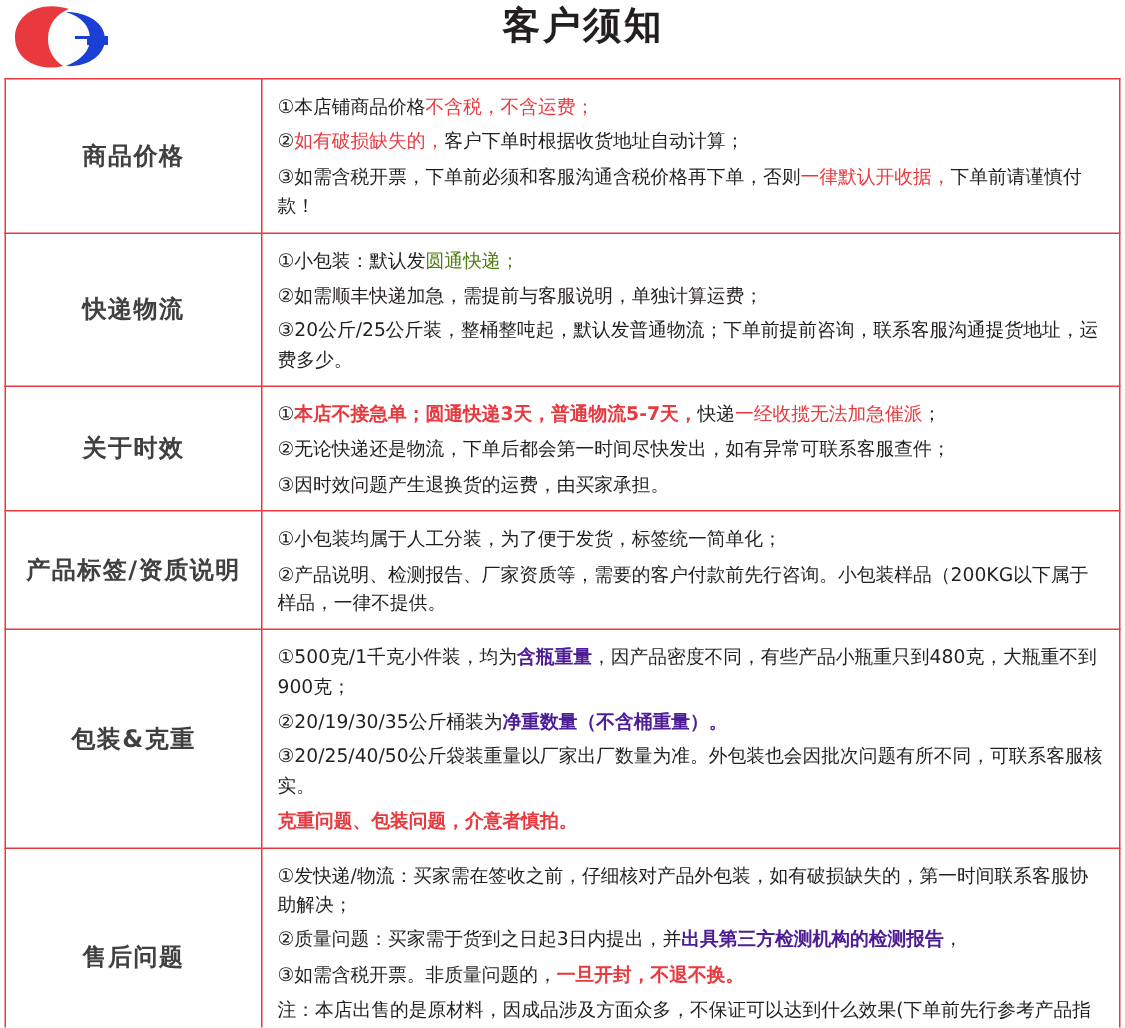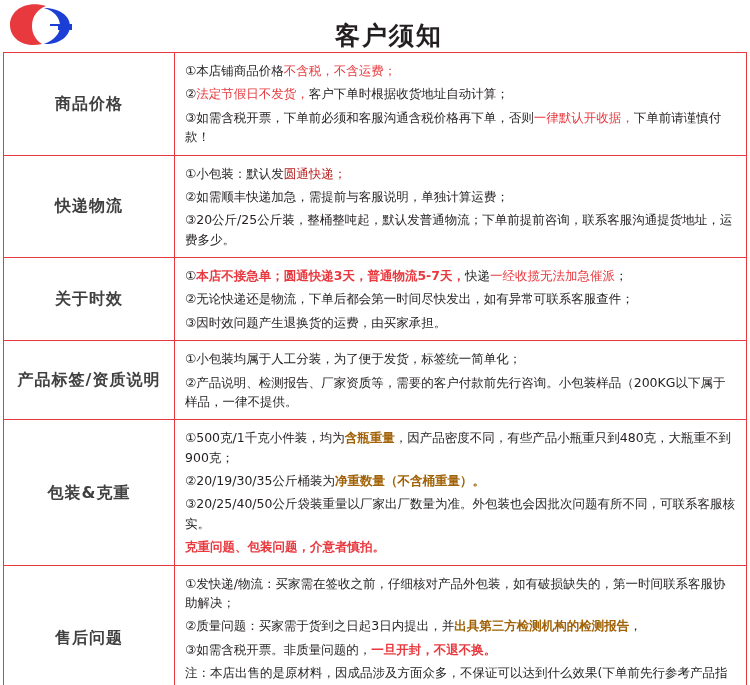--- a/index.html
+++ b/index.html
@@ -18,21 +18,21 @@
     position: relative;
     width: 750px;
     height: 685px;
     box-sizing: border-box;
   }
   
   .header {
     position: relative;
     height: 52px;
     display: flex;
-    align-items: flex-end;
+    align-items: flex-start;
     justify-content: center;
     padding-left: 28px;
   }
   .logo {
     position: absolute;
     left: 6px;
     top: 2px;
     width: 74px;
     height: 46px;
   }
@@ -71,28 +71,28 @@
     text-align: left;
   }
   td.content p {
     margin: 4px;
     padding: 0;
   }
   .red {
     color: #e8393f;
   }
   .blue {
-    color: #b91c1c;
+    color: #4d7c0f;
   }
   .rb {
     color: #e8393f;
     font-weight: bold;
   }
   .bb {
-    color: #a16207;
+    color: #4c1d95;
     font-weight: bold;
   }
 </style>
 </head>
 <body>
 
 <div class="page">
 
   <div class="header">
     <span class="logo">
@@ -104,21 +104,21 @@
     </span>
     <div class="title">客户须知</div>
   </div>
 
   <table class="notice">
     <tbody>
         <tr>
           <td class="label">商品价格</td>
           <td class="content">
             <p><span>①本店铺商品价格</span><span class="red">不含税，不含运费；</span></p>
-            <p><span>②</span><span class="red">法定节假日不发货，</span><span>客户下单时根据收货地址自动计算；</span></p>
+            <p><span>②</span><span class="red">如有破损缺失的，</span><span>客户下单时根据收货地址自动计算；</span></p>
             <p><span>③如需含税开票，下单前必须和客服沟通含税价格再下单，否则</span><span class="red">一律默认开收据，</span><span>下单前请谨慎付款！</span></p>
           </td>
         </tr>
         <tr>
           <td class="label">快递物流</td>
           <td class="content">
             <p><span>①小包装：默认发</span><span class="blue">圆通快递；</span></p>
             <p><span>②如需顺丰快递加急，需提前与客服说明，单独计算运费；</span></p>
             <p><span>③20公斤/25公斤装，整桶整吨起，默认发普通物流；下单前提前咨询，联系客服沟通提货地址，运费多少。</span></p>
           </td>

